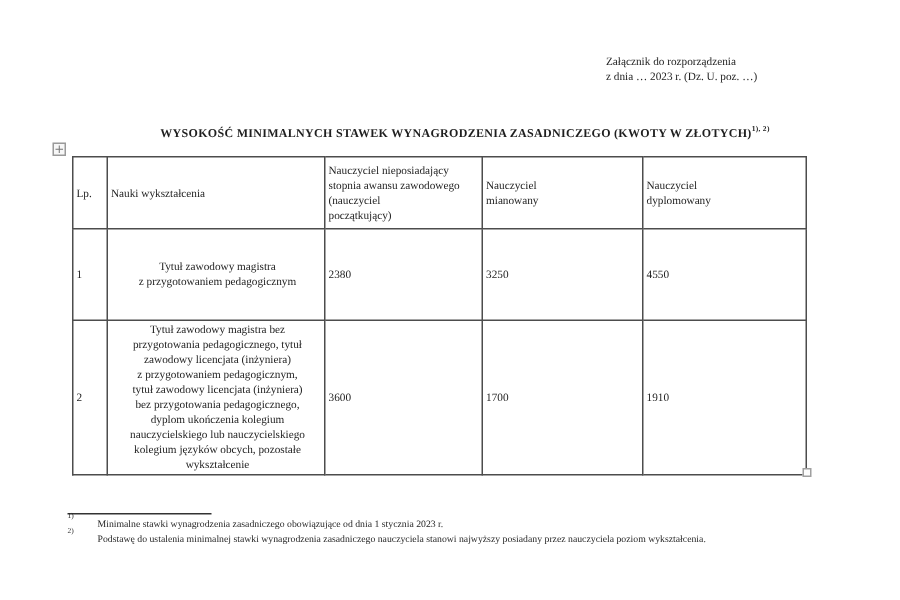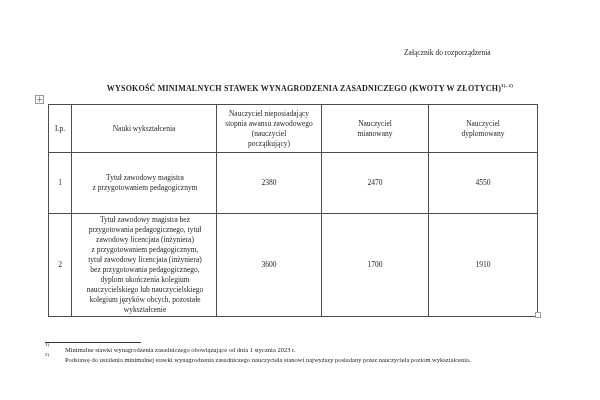--- a/index.html
+++ b/index.html
@@ -9,21 +9,21 @@
     background: #ffffff;
     font-family: "Liberation Serif", "DejaVu Serif", serif;
     color: #1f1f1f;
     overflow: hidden;
   }
 
   
   .annex {
     position: absolute;
     left: 404px;
-    top: 48px;
+    top: 36px;
     font-size: 7.5px;
     line-height: 10px;
     white-space: nowrap;
   }
 
   
   .title {
     position: absolute;
     left: 10px;
     top: 84px;
@@ -64,21 +64,20 @@
     border-collapse: collapse;
     table-layout: fixed;
     width: 489px;
     font-size: 7.5px;
     line-height: 10px;
     color: #1f1f1f;
   }
   table.rates td {
     border: 1px solid #4d4d4d;
     vertical-align: middle;
-    text-align: center;
     white-space: pre-line;
     padding: 1px 2px;
   }
   table.rates td.edu {
     text-align: center;
     padding-left: 5px;
     padding-right: 3px;
   }
   tr.hdr-row  { height: 48px; }
   tr.row-1    { height: 61px; }
@@ -121,20 +120,21 @@
     width: 20px;
     flex: 0 0 20px;
   }
   .footnote .fn-text { flex: 1; white-space: nowrap; }
 </style>
 </head>
 <body>
 
 <div class="annex">
   <div>Załącznik do rozporządzenia</div>
+  <div>z dnia … 2023 r. (Dz. U. poz. …)</div>
 </div>
 
 <div class="title"><span>WYSOKOŚĆ MINIMALNYCH STAWEK WYNAGRODZENIA ZASADNICZEGO (KWOTY W ZŁOTYCH)</span><sup>1), 2)</sup></div>
 
 <div class="move-handle">+</div>
 
 <table class="rates">
   <colgroup>
     <col class="c-lp">
       <col class="c-edu">
@@ -153,21 +153,21 @@
       <td>Nauczyciel
 mianowany</td>
       <td>Nauczyciel
 dyplomowany</td>
     </tr>
     <tr class="row-1">
       <td>1</td>
       <td class="edu">Tytuł zawodowy magistra
 z przygotowaniem pedagogicznym</td>
       <td>2380</td>
-      <td>2470</td>
+      <td>3250</td>
       <td>4550</td>
     </tr>
     <tr class="row-2">
       <td>2</td>
       <td class="edu">Tytuł zawodowy magistra bez
 przygotowania pedagogicznego, tytuł
 zawodowy licencjata (inżyniera)
 z przygotowaniem pedagogicznym,
 tytuł zawodowy licencjata (inżyniera)
 bez przygotowania pedagogicznego,

